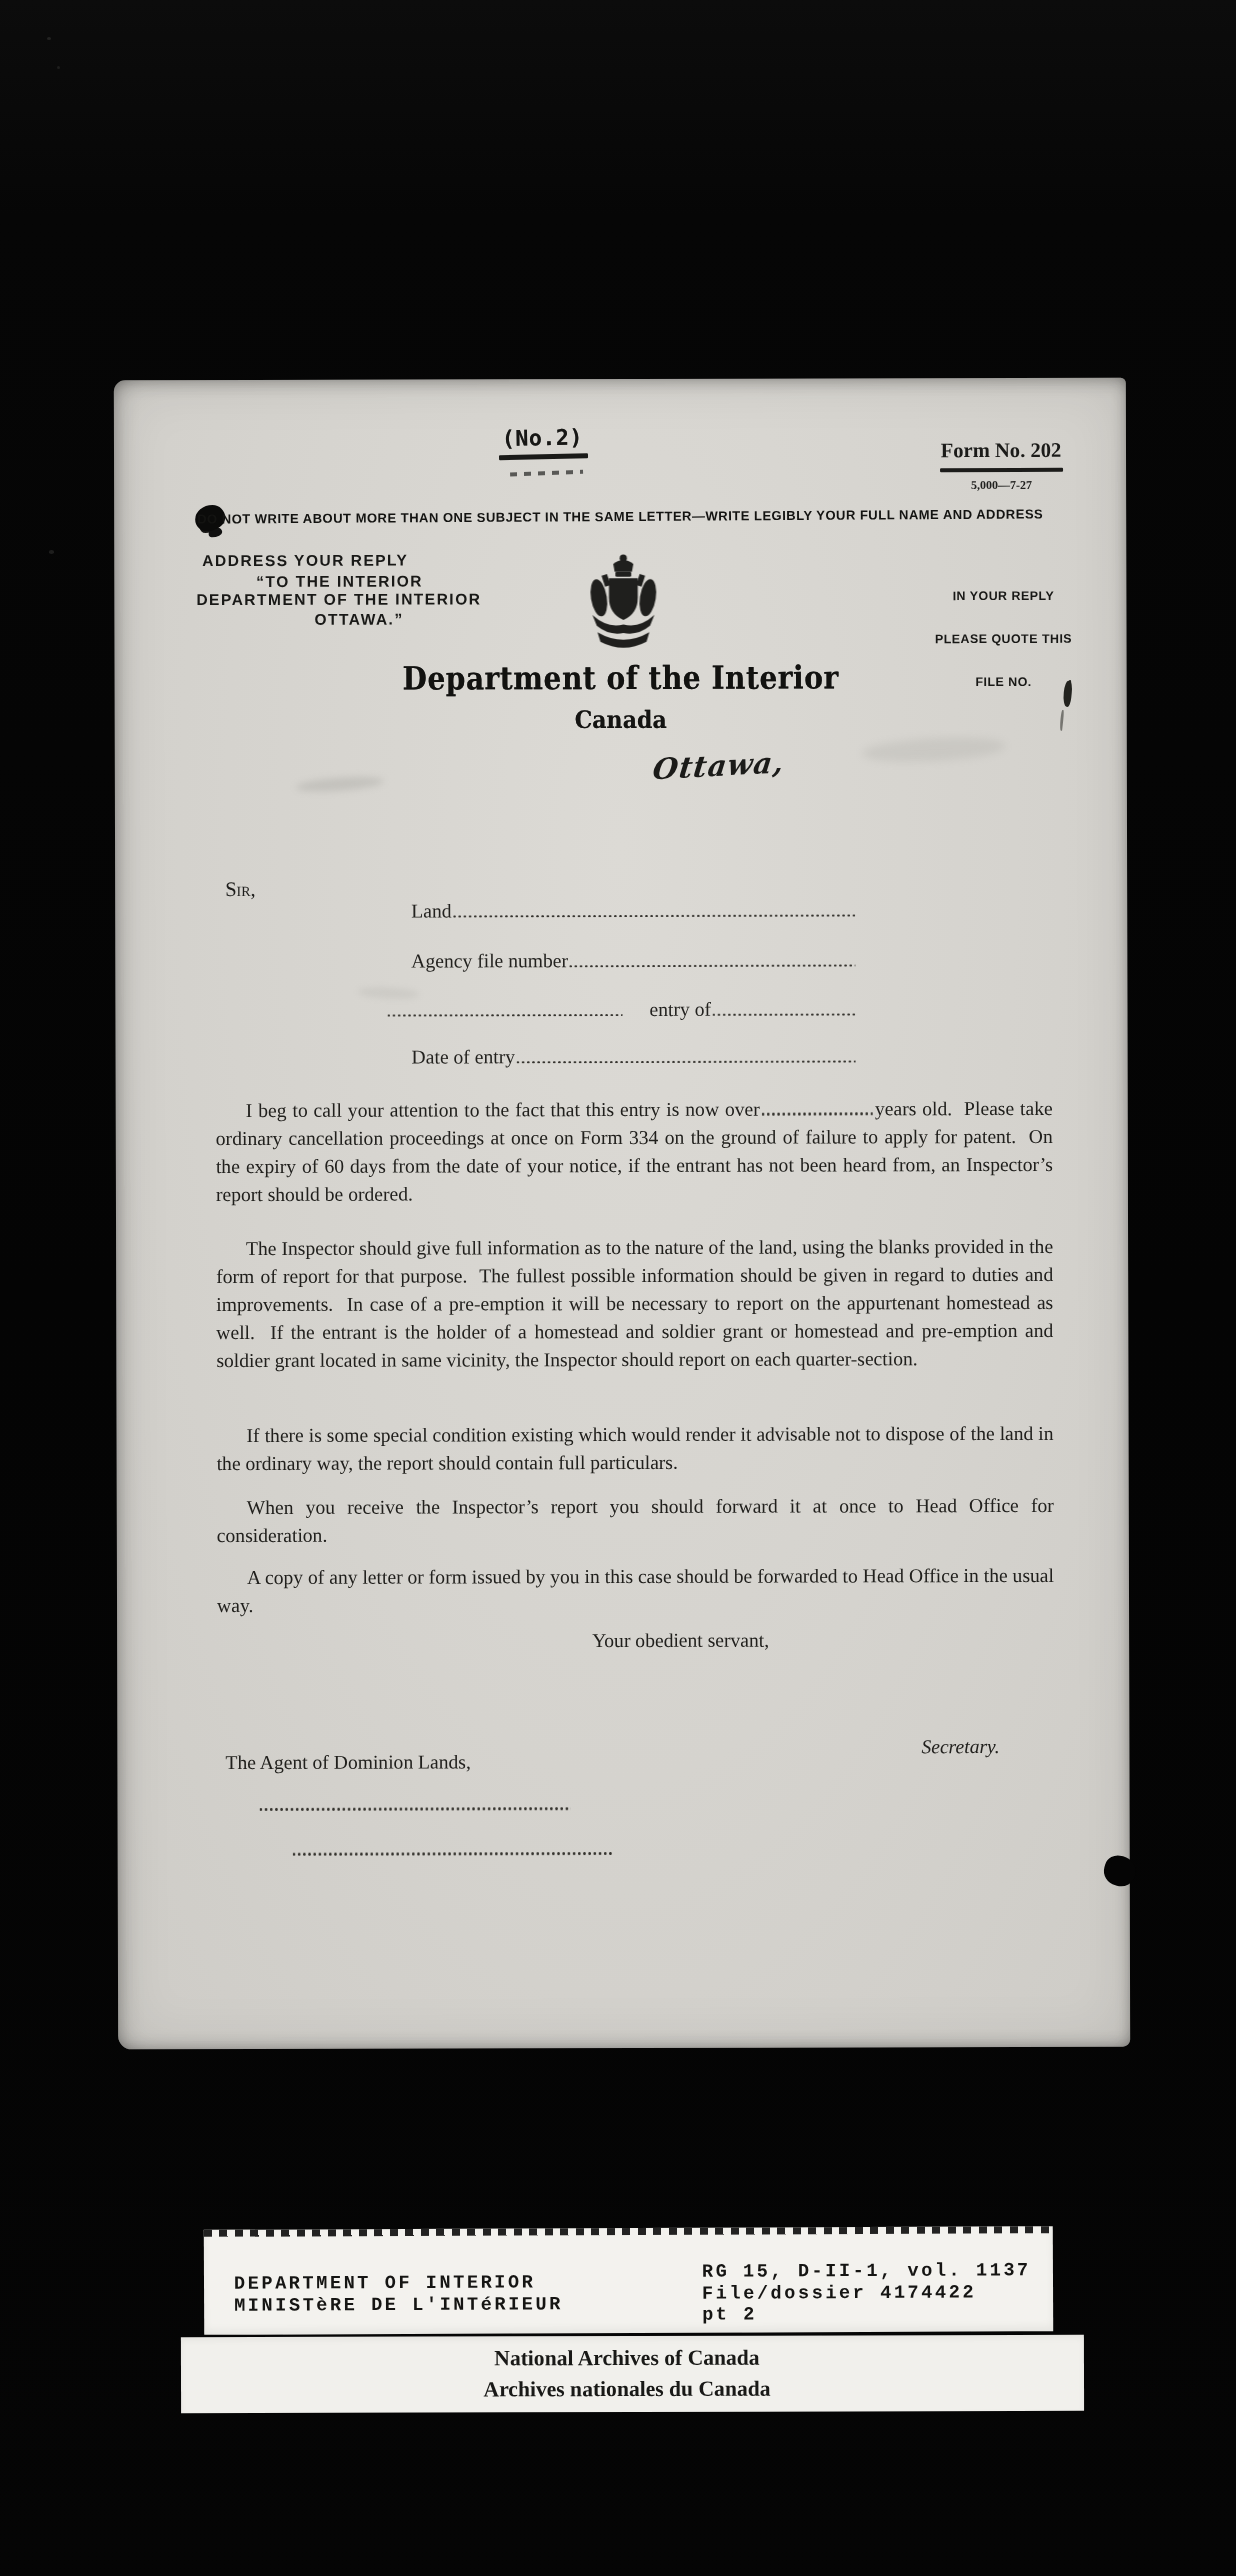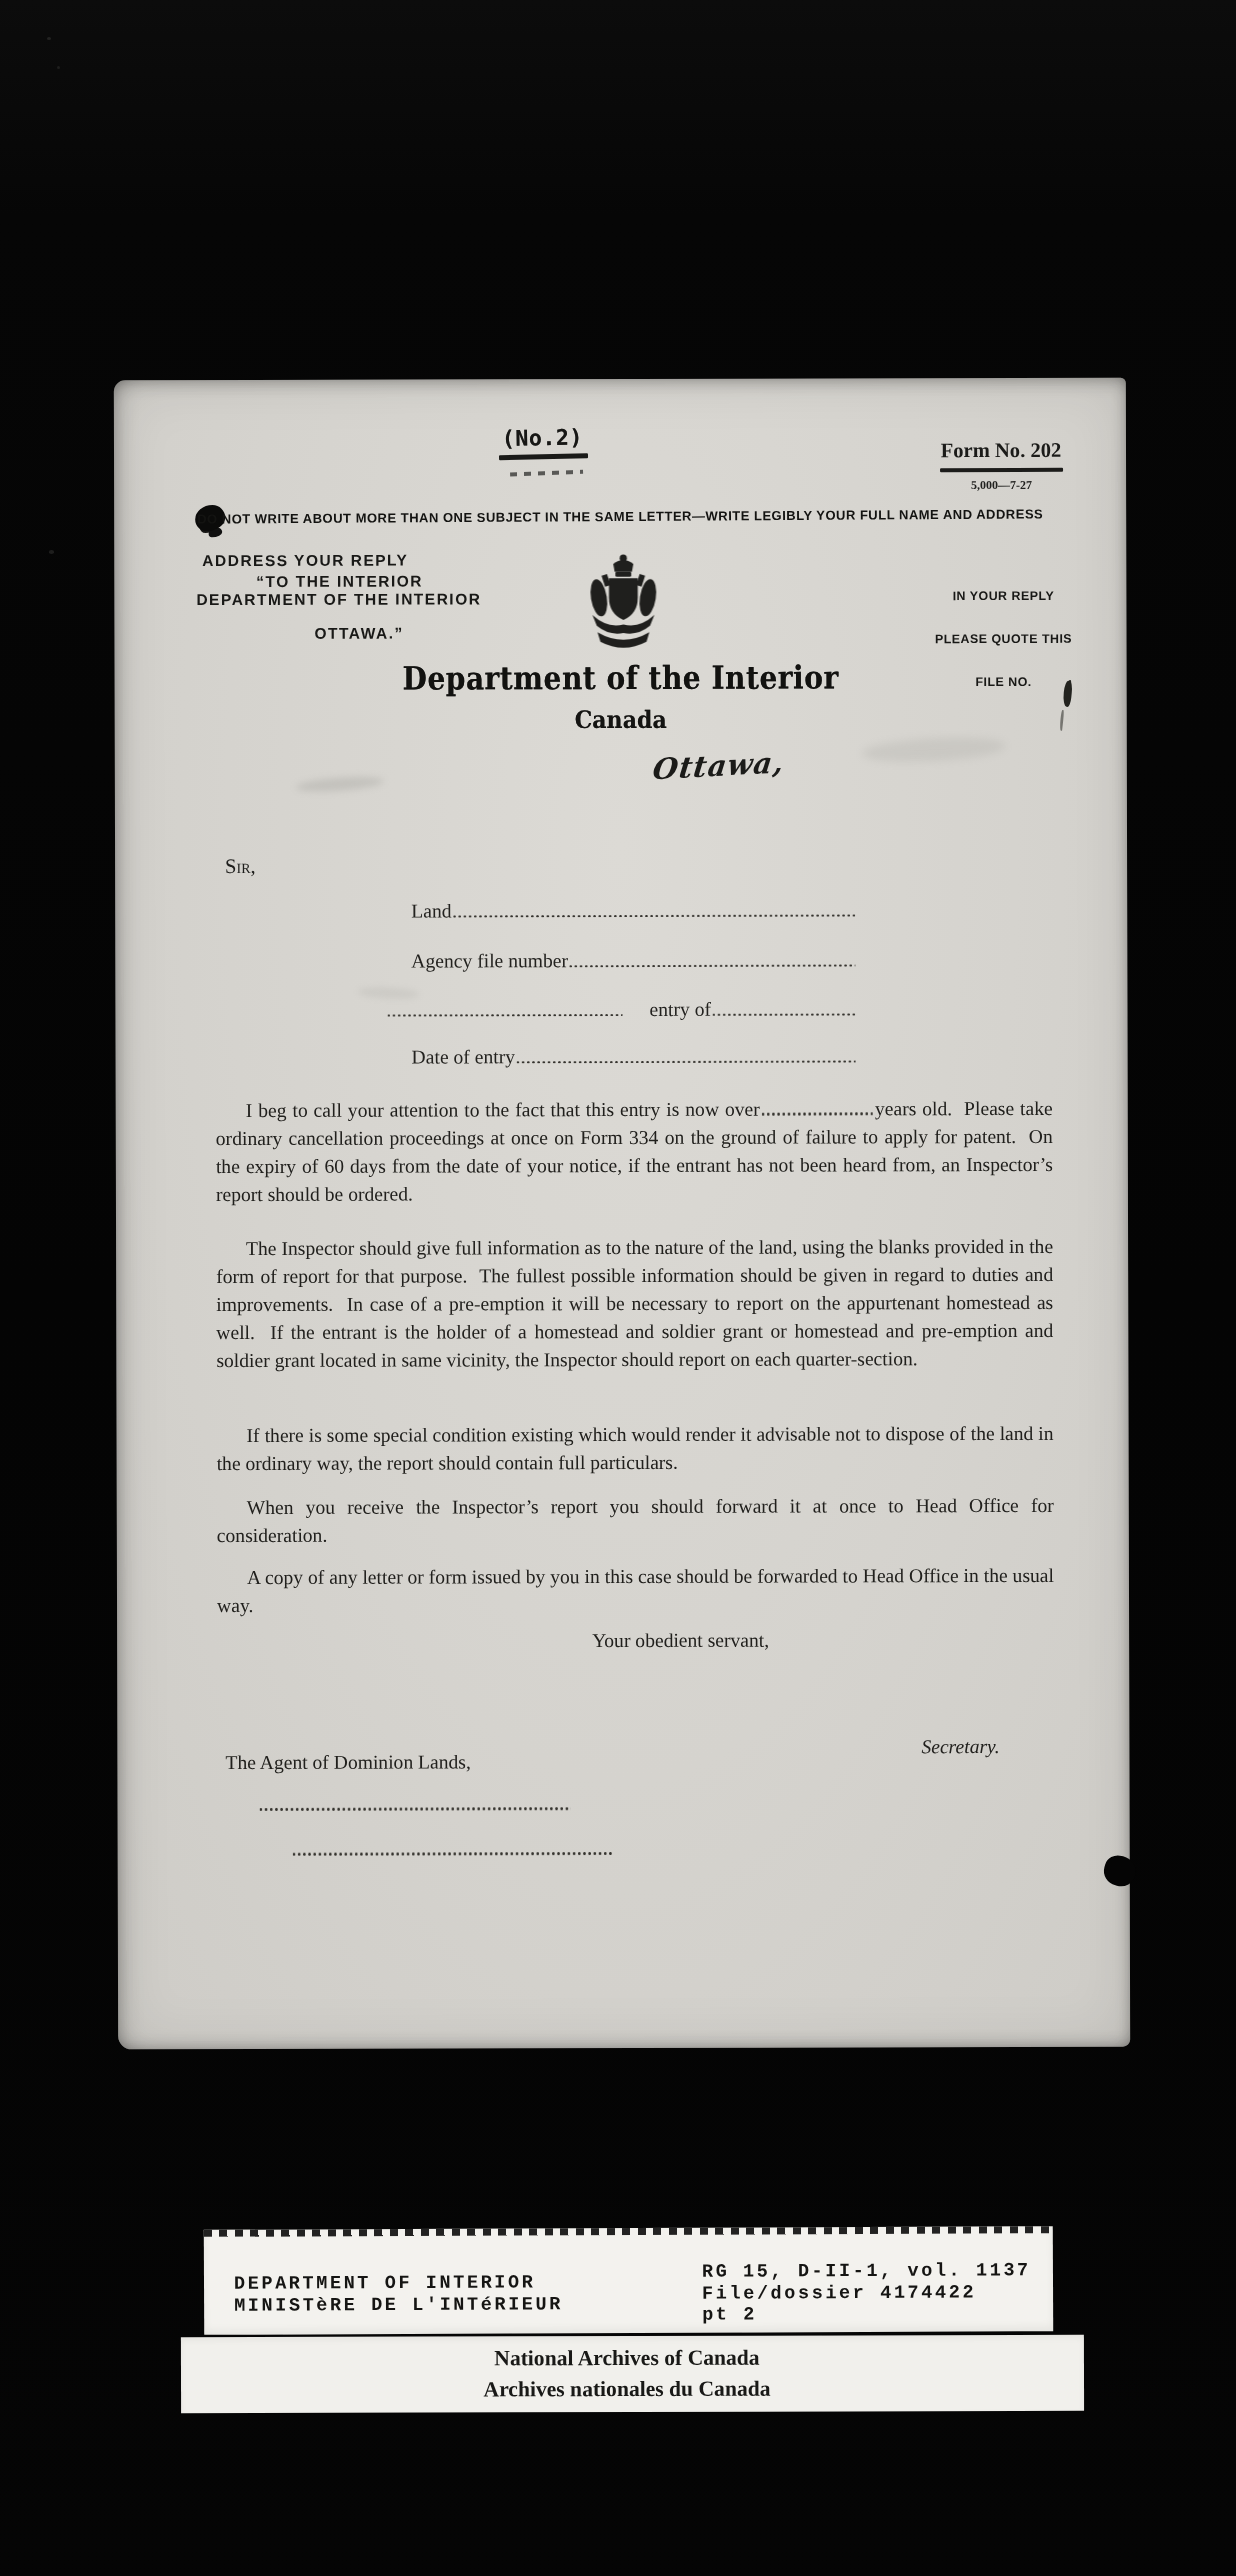--- a/index.html
+++ b/index.html
@@ -33,21 +33,21 @@
   .warning{left:0;top:130px;width:1012px;text-align:center;
        font:700 13px "Liberation Sans",sans-serif;letter-spacing:0.5px;color:#131311;transform:rotate(-.2deg);}
   .ink-blot{left:81px;top:125px;width:30px;height:26px;background:#0b0b0a;
        border-radius:58% 42% 62% 38% / 55% 48% 52% 45%;
        box-shadow:5.2px 14.4px 0 -8.2px #111,-1px 7.2px 0 -5.2px #161614;}
 
   .addr{font:700 15.5px "Liberation Sans",sans-serif;letter-spacing:1.5px;color:#191917;white-space:nowrap;}
   .addr1{left:88px;top:172px;}
   .addr2{left:142px;top:193px;}
   .addr3{left:82px;top:211px;}
-  .addr4{left:200px;top:245px;}
+  .addr4{left:200px;top:231px;}
 
   .quote{left:820px;top:185px;width:138px;text-align:center;
        font:700 12.4px "Liberation Sans",sans-serif;letter-spacing:0.5px;color:#181816;line-height:19px;}
   .quote div{position:static;margin-top:24px;}
 
   .crest{left:473px;top:174px;width:72px;height:101px;}
   .crest svg{position:static;width:100%;height:100%;filter:blur(0.3px);opacity:.95;}
 
   .dept-title{left:0;top:280px;width:1012px;text-align:center;color:#121210;
        font:700 32px "DejaVu Serif",serif;transform:scaleX(.88);letter-spacing:0.5px;
@@ -55,21 +55,21 @@
   .canada{left:0;top:326px;width:1012px;text-align:center;color:#141412;
        font:700 24px "DejaVu Serif",serif;transform:scaleX(.92);text-shadow:0 0 0.5px rgba(0,0,0,.6);}
   .ottawa{left:538px;top:370px;font:italic 700 29px "DejaVu Serif",serif;color:#1b1b19;
        letter-spacing:1px;transform:rotate(-3deg) skewX(-10deg);}
 
   .smudge{background:#8a8a85;border-radius:50%;}
   .smudge1{left:181px;top:398px;width:88px;height:13.4px;opacity:.25;filter:blur(3.6px);transform:rotate(-4deg);}
   .smudge2{left:747px;top:360px;width:144px;height:23px;opacity:.16;filter:blur(4.1px);transform:rotate(-3deg);}
   .smudge3{left:242px;top:608px;width:62px;height:11.3px;opacity:.14;filter:blur(3.1px);transform:rotate(3deg);}
 
-  .sir{left:110px;top:475px;font:20.6px "Liberation Serif",serif;font-variant:small-caps;color:#1e1e1c;}
+  .sir{left:110px;top:498px;font:20.6px "Liberation Serif",serif;font-variant:small-caps;color:#1e1e1c;}
 
   
   .dots{background-image:radial-gradient(circle at 1.3px 1.3px,#35332e 1.1px,rgba(0,0,0,0) 1.4px);
         background-size:5.2px 2.6px;background-repeat:repeat-x;height:2.6px;}
   .frow{left:270px;width:471px;display:flex;align-items:flex-end;
         font:19.6px "Liberation Serif",serif;color:#23221f;}
   .frow .lbl{position:static;white-space:nowrap;margin-left:26px;}
   .frow .leader{position:static;flex:1;margin:0 1.5px 4.6px 1.5px;}
   .frow .leader.wide{flex:1.65;}
   .frow1{top:521px;} .frow2{top:571px;} .frow3{top:620px;} .frow4{top:667px;}

